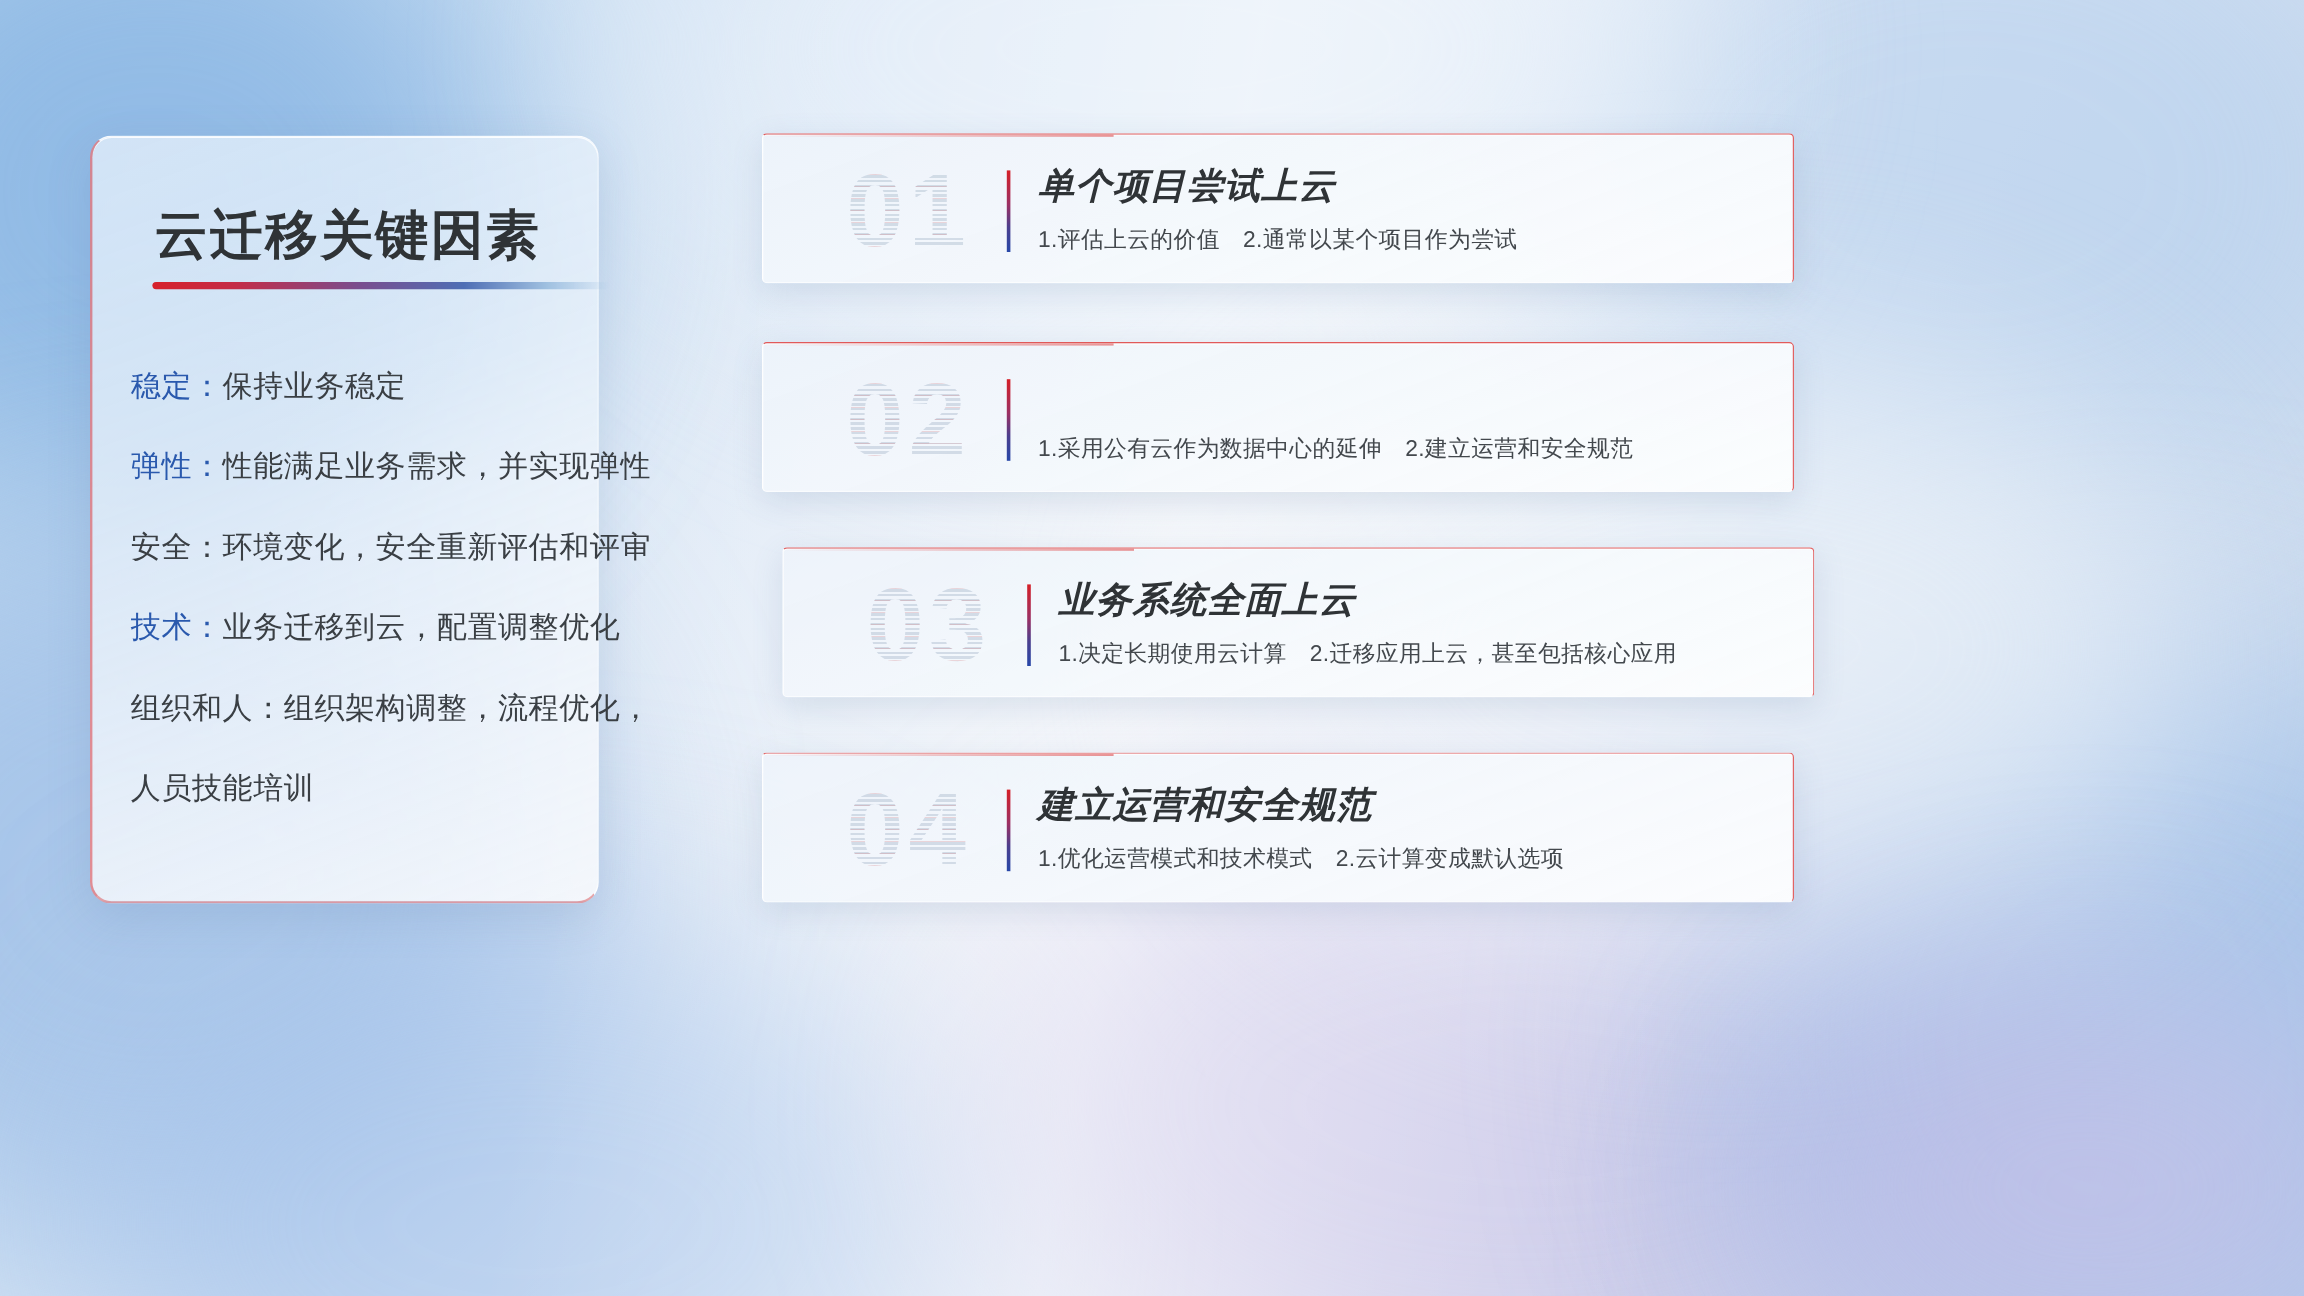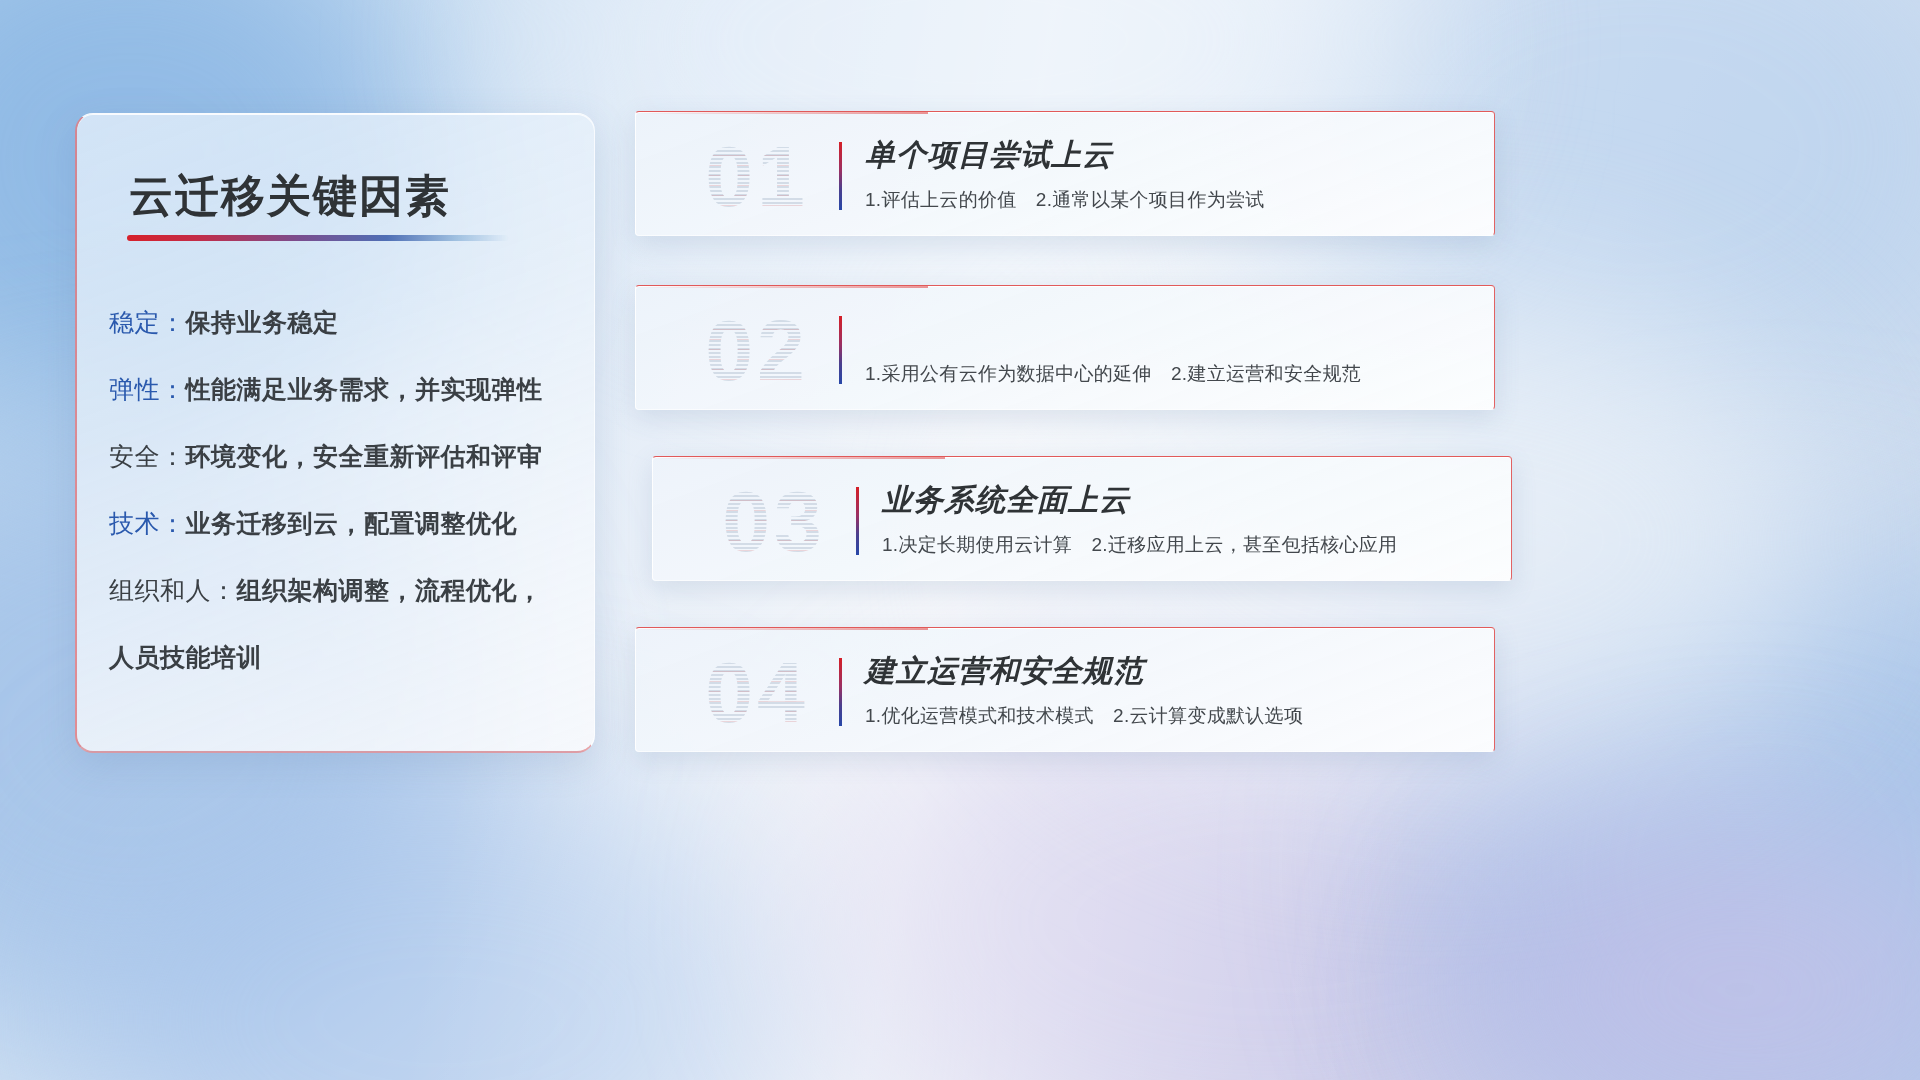--- a/index.html
+++ b/index.html
@@ -30,21 +30,21 @@
   .bg-sheen{
     position:absolute; inset:0;
     background:linear-gradient(100deg, rgba(255,255,255,0) 28%, rgba(255,255,255,.42) 50%, rgba(255,255,255,0) 74%);
   }
 
   
   #stage { position:absolute; inset:0; z-index:2; }
 
   
   #left-panel{
-    position:absolute; left:75px; top:113px; width:520px; height:640px;
+    position:absolute; left:75px; top:113px; width:424px; height:640px;
     border-radius:18px;
     background:linear-gradient(160deg, rgba(226,238,250,.80) 0%, rgba(235,243,251,.72) 40%, rgba(250,251,253,.88) 100%);
     border:1px solid rgba(255,255,255,.75);
     border-left:2px solid rgba(214,58,64,.55);
     border-bottom:2px solid rgba(214,58,64,.45);
     box-shadow:0 10px 36px rgba(86,120,164,.18), inset 0 1px 0 rgba(255,255,255,.85);
     backdrop-filter:blur(2px);
   }
   #panel-title{
     position:absolute; left:52px; top:53px;
@@ -56,21 +56,21 @@
     background:linear-gradient(90deg,#d6212b 0%, #c42c47 18%, #7a4d8e 45%, #4f6fb5 68%, #9fc0e0 86%, rgba(190,215,236,0) 100%);
   }
   #panel-list{ position:absolute; left:32px; top:196px; right:24px; }
   .pl-row{
     font-size:25px; line-height:1; color:#3a3f44; white-space:nowrap;
     margin-bottom:42px; letter-spacing:.5px;
   }
   .pl-row:last-child{ margin-bottom:0; }
   .pl-key{ color:#2a59ad; }
   .pl-key.dim{ color:#3a3f44; }
-  .pl-val{ color:#3a3f44;font-weight:bold; }
+  .pl-val{ color:#3a3f44; }
 
   
   .card{
     position:absolute; left:635px; width:860px; height:125px;
     border-radius:4px;
     background:linear-gradient(160deg, rgba(237,243,250,.92) 0%, rgba(244,248,252,.93) 45%, rgba(252,253,254,.97) 100%);
     border:1px solid rgba(255,255,255,.7);
     border-top:1.5px solid rgba(221,62,62,.85);
     border-right:1.5px solid rgba(221,62,62,.80);
     box-shadow:0 8px 26px rgba(86,120,164,.16), inset 0 1px 0 rgba(255,255,255,.9);

